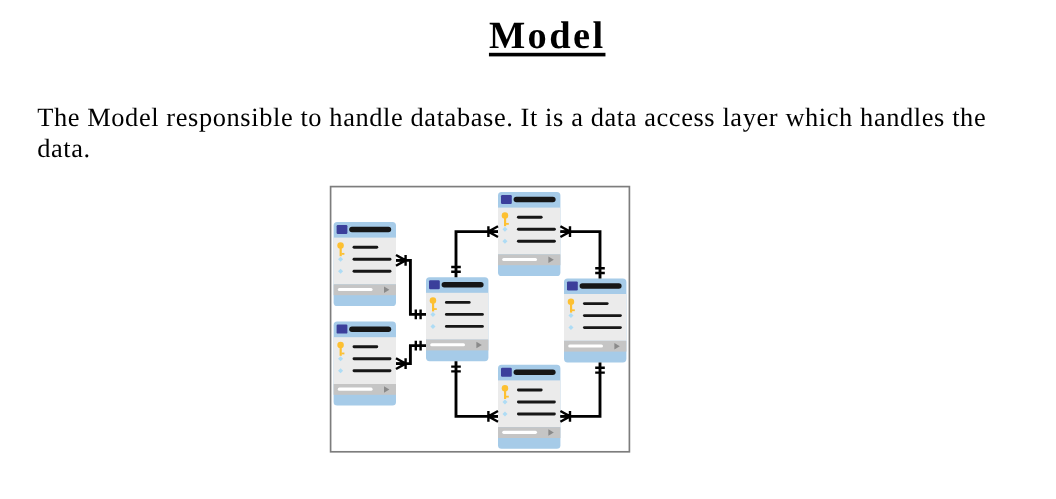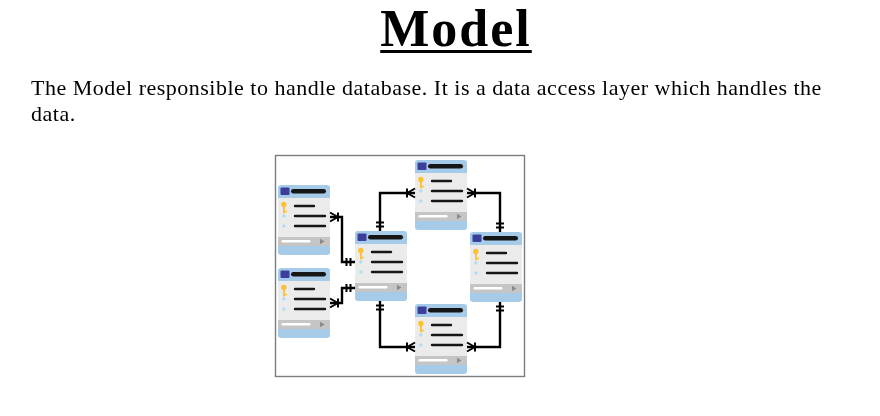--- a/index.html
+++ b/index.html
@@ -8,31 +8,31 @@
     height: 416px;
     background: #ffffff;
     position: relative;
     overflow: hidden;
     color: #000;
     font-family: "Liberation Serif", serif;
   }
   .title {
     margin: 4px 0 0 32px;
     text-align: center;
-    font-size: 52px;
+    font-size: 32px;
     line-height: 50px;
     font-weight: 700;
     letter-spacing: 2px;
     text-decoration: underline;
     text-decoration-thickness: 3px;
     text-underline-offset: 4px;
     font-family: "Liberation Serif", serif;
   }
   .desc {
-    margin: 21px 0 0 31px;
+    margin: 31px 0 0 31px;
     width: 812px;
     font-size: 22px;
     line-height: 26px;
     letter-spacing: 0.5px;
     font-family: "Liberation Serif", serif;
   }
   .figure {
     position: absolute;
     left: 270px;
     top: 150px;

